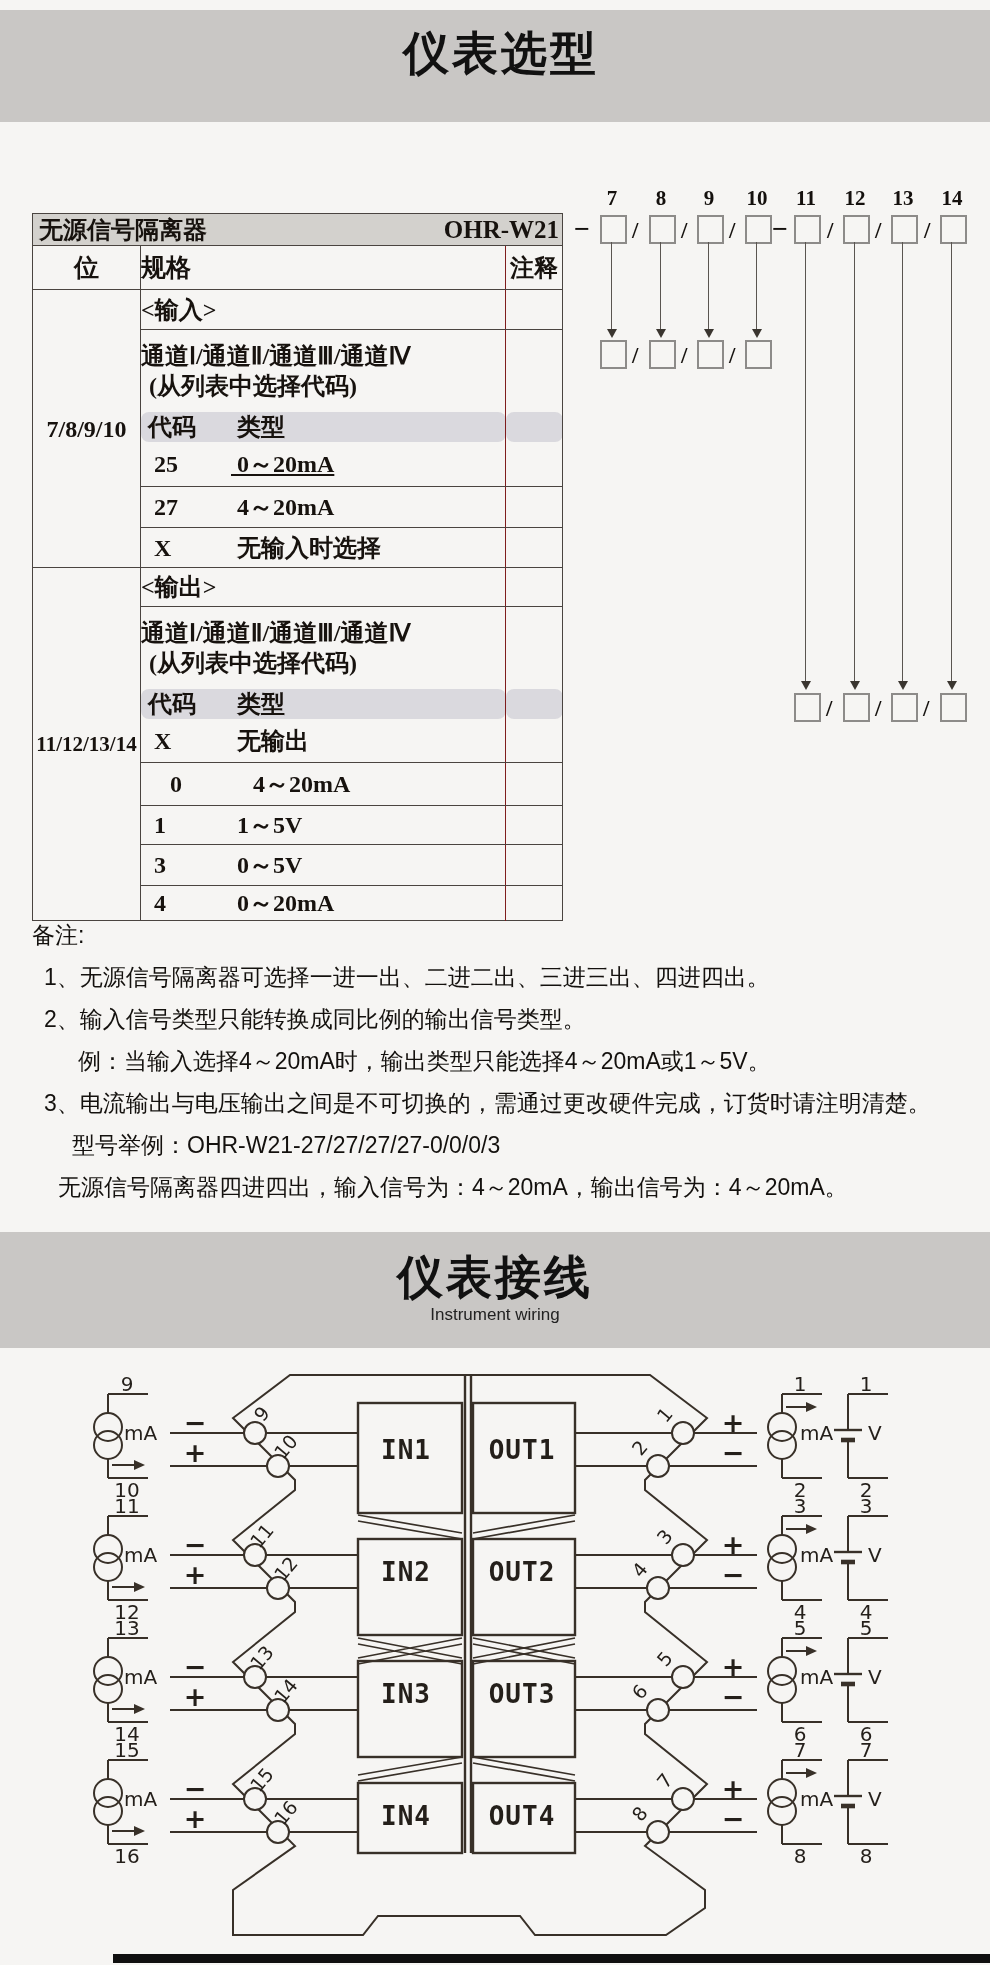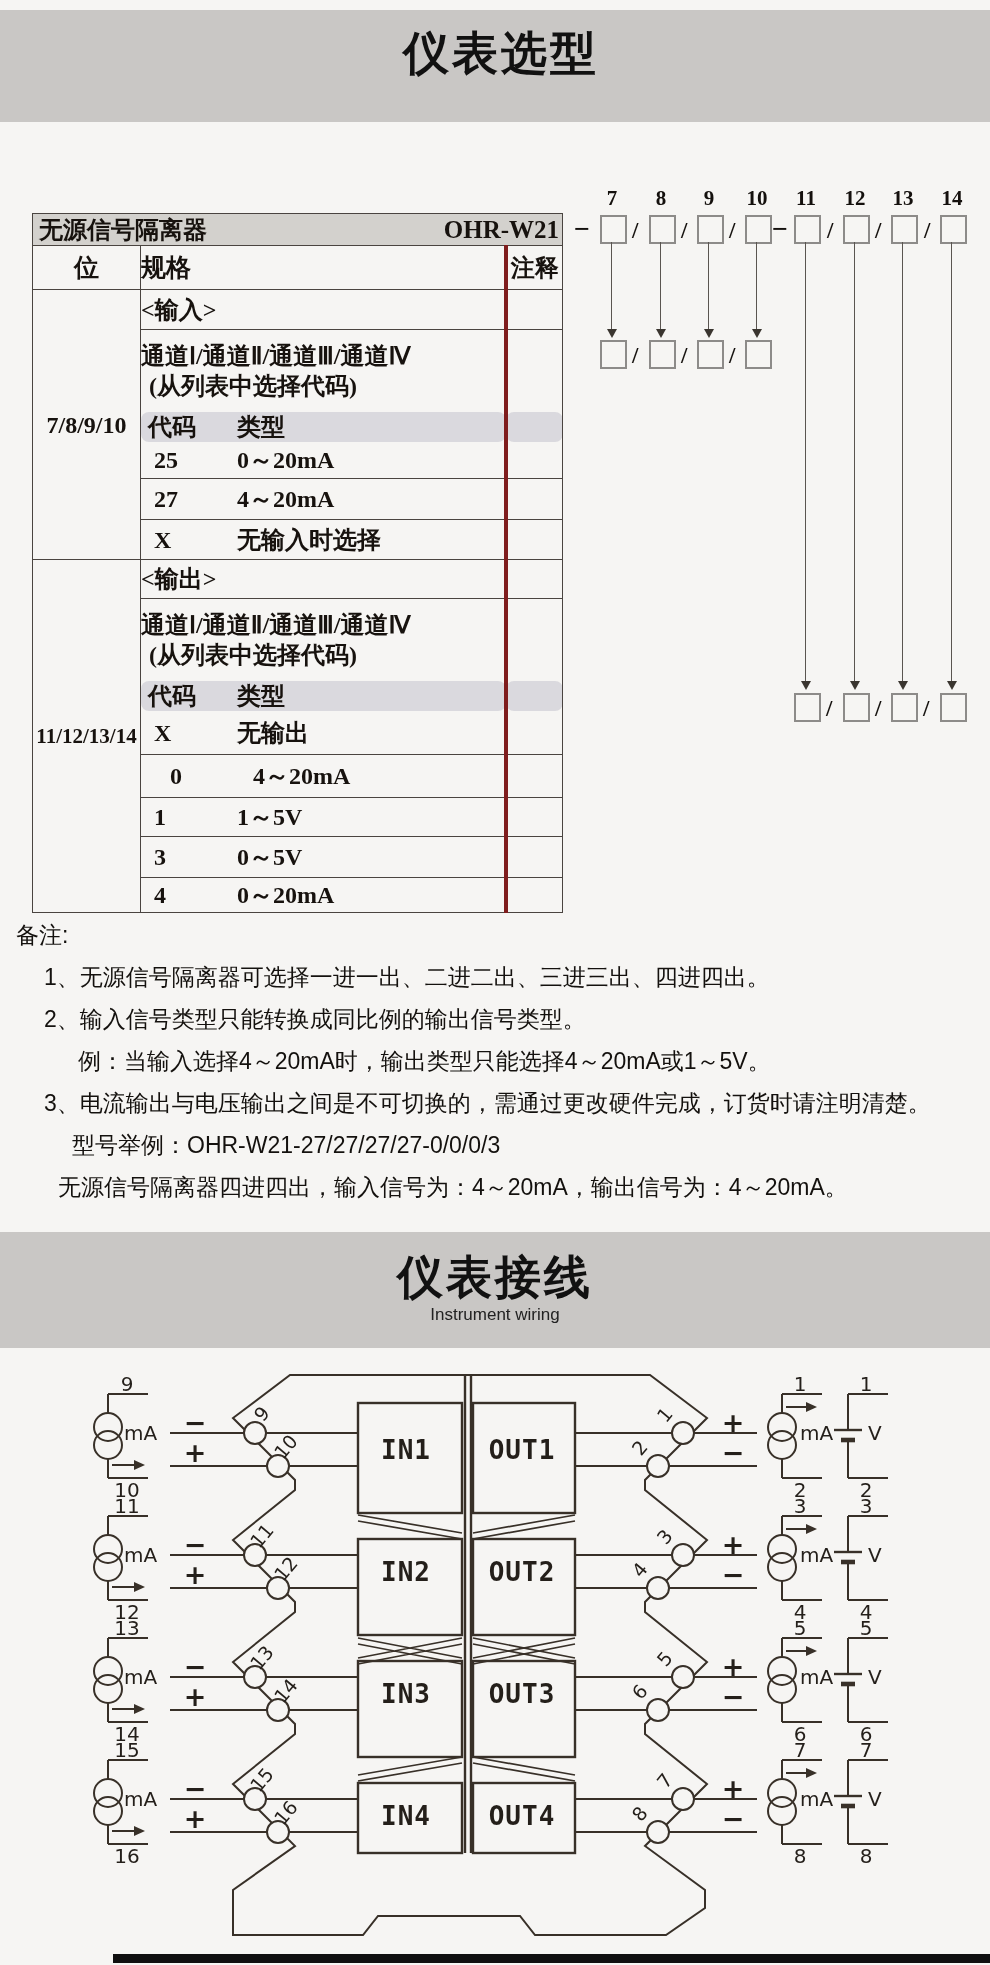--- a/index.html
+++ b/index.html
@@ -10,21 +10,21 @@
   .band{position:absolute;left:0;width:990px;background:#c9c7c5;text-align:center;}
   .band .t{font-weight:bold;font-size:46px;letter-spacing:3px;color:#111;
            font-family:"Liberation Sans",sans-serif;line-height:1.1;}
   .band .s{font-size:17px;color:#222;margin-top:2px;font-family:"Liberation Sans",sans-serif;}
   
   table.sel{border-collapse:collapse;table-layout:fixed;position:absolute;left:32px;top:213px;
             width:530px;font-family:"Liberation Serif",serif;color:#17120e;
             border:1px solid #4a4440;}
   table.sel td{padding:0;vertical-align:middle;font-size:24px;font-weight:bold;line-height:1.25;}
   td.c1{border-right:1px solid #4a4440;text-align:center;vertical-align:top;padding-top:3px;font-size:23px;}
-  td.c3{border-left:4px solid #7f1d1d;text-align:center;}
+  td.c3{border-left:1px solid #7f1d1d;text-align:center;}
   .bb{border-bottom:1px solid #4a4440;}
   .thead{background:#d3d1cd;}
   .gband{background:#dad9de;border-radius:8px;}
   .hdrflex{display:flex;justify-content:space-between;align-items:center;padding:0 3px 0 6px;}
   .specpad{padding-left:6px;}
   .code{display:inline-block;width:90px;padding-left:13px;box-sizing:border-box;}
   .hint{padding-left:8px;}
   
   .codebox{position:absolute;width:23px;height:25px;border:2px solid #8d8b89;background:transparent;}
   .posnum{position:absolute;width:32px;text-align:center;font:bold 21px "Liberation Serif",serif;color:#14100d;}
@@ -89,21 +89,21 @@
       <td class="c3"></td>
     </tr>
     <tr>
       <td class="gband specpad" style="height:30px;">
         <span class="code" style="padding-left:7px;">代码</span>
         <span>类型</span>
       </td>
       <td class="c3 gband"></td>
     </tr>
     <tr>
-      <td class="bb" style="height:36px;">
+      <td class="bb" style="height:44px;text-decoration:underline;">
         <span class="code">25</span>
         <span>0～20mA</span>
       </td>
       <td class="c3 bb"></td>
     </tr>
     <tr>
       <td class="bb" style="height:40px;">
         <span class="code">27</span>
         <span>4～20mA</span>
       </td>
@@ -232,21 +232,21 @@
     <div class="codebox" style="left:794px;top:693px;"></div>
     <div class="codebox" style="left:843px;top:693px;"></div>
     <div class="codebox" style="left:891px;top:693px;"></div>
     <div class="codebox" style="left:940px;top:693px;"></div>
     <div class="slash" style="left:826px;top:696px;">/</div>
     <div class="slash" style="left:875px;top:696px;">/</div>
     <div class="slash" style="left:923px;top:696px;">/</div>
   </div>
 
   <div>
-    <div class="note" style="left:16px;top:920px;">备注:</div>
+    <div class="note" style="left:32px;top:920px;">备注:</div>
     <div class="note" style="left:44px;top:962px;">1、无源信号隔离器可选择一进一出、二进二出、三进三出、四进四出。</div>
     <div class="note" style="left:44px;top:1004px;">2、输入信号类型只能转换成同比例的输出信号类型。</div>
     <div class="note" style="left:78px;top:1046px;">例：当输入选择4～20mA时，输出类型只能选择4～20mA或1～5V。</div>
     <div class="note" style="left:44px;top:1088px;">3、电流输出与电压输出之间是不可切换的，需通过更改硬件完成，订货时请注明清楚。</div>
     <div class="note" style="left:72px;top:1130px;">型号举例：OHR-W21-27/27/27/27-0/0/0/3</div>
     <div class="note" style="left:58px;top:1172px;">无源信号隔离器四进四出，输入信号为：4～20mA，输出信号为：4～20mA。</div>
   </div>
 
   <div class="band" style="top:1232px;height:116px;">
     <div class="t" style="margin-top:20px;">仪表接线</div>

